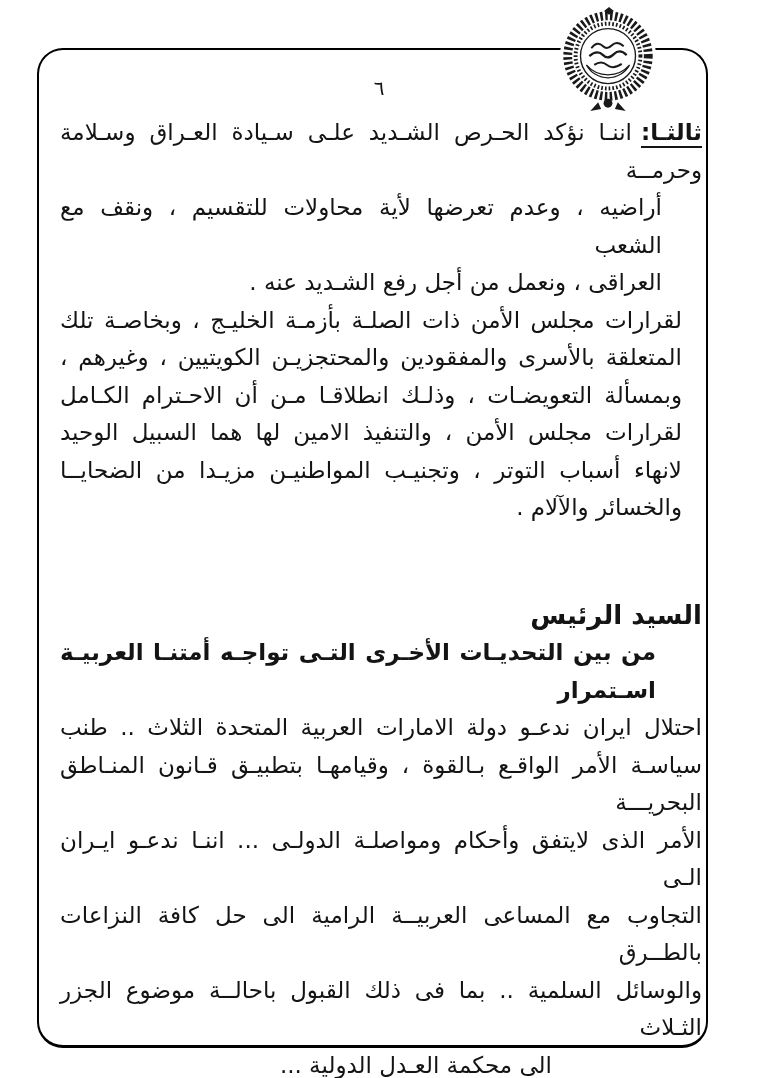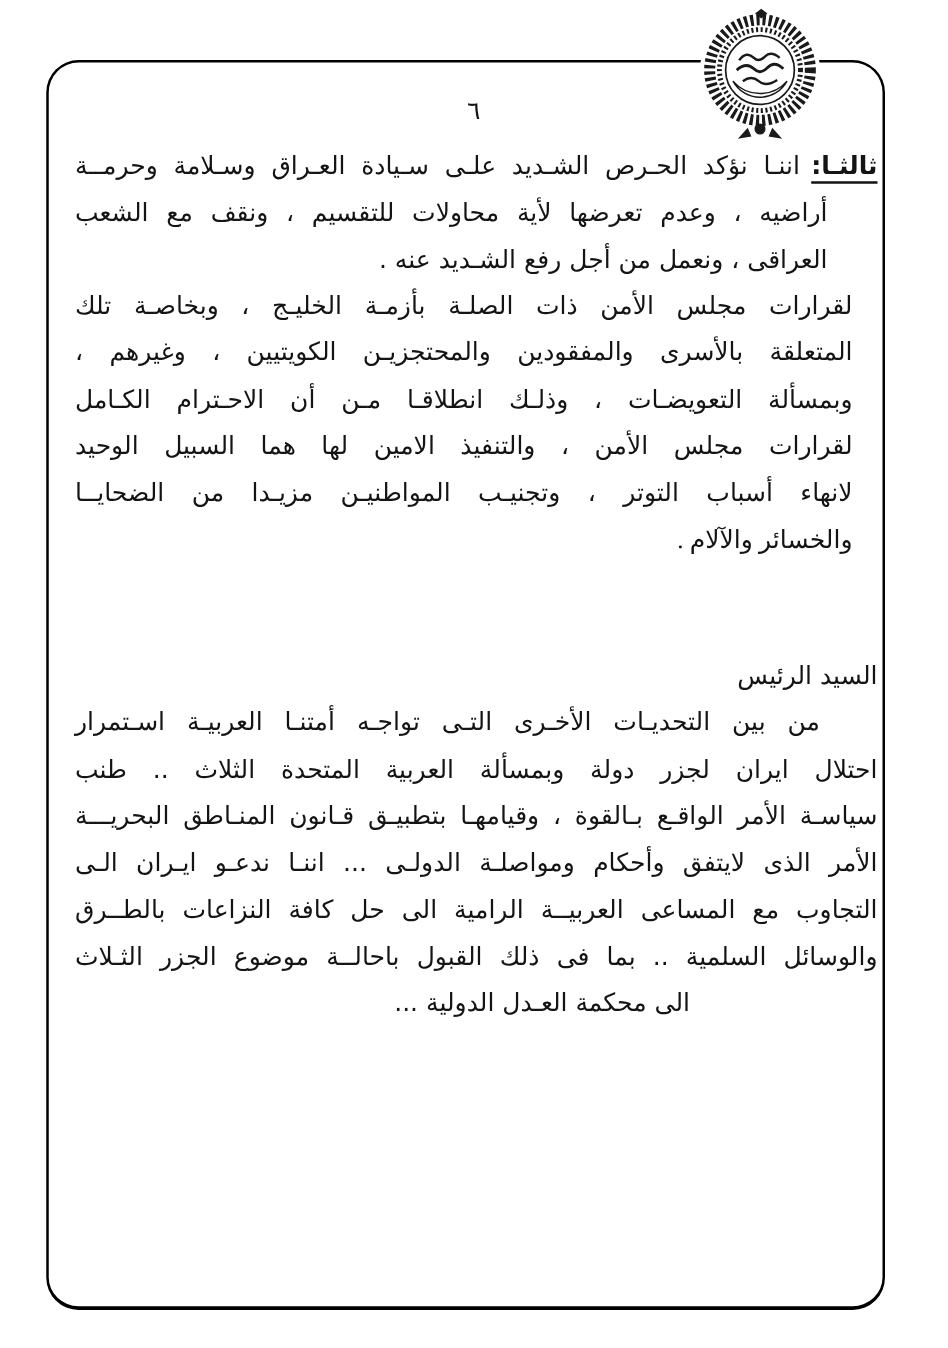--- a/index.html
+++ b/index.html
@@ -10,31 +10,31 @@
   .frame{
     position:absolute;left:37px;top:48px;width:671px;height:1000px;
     border:2px solid #000;border-bottom-width:3px;border-radius:26px;box-sizing:border-box;
   }
   .emblem{position:absolute;left:558px;top:5px;width:100px;height:110px;}
   .page-number{
     position:absolute;left:352px;top:76px;width:54px;text-align:center;
     font-size:20px;color:#141414;
   }
   .content{position:absolute;right:56px;left:60px;top:114px;}
-  .line{font-size:20px;line-height:37.5px;}
+  .line{font-size:23px;line-height:37.5px;}
   .justify{text-align:justify;text-align-last:justify;}
   .end{text-align:justify;text-align-last:right;}
   .label{
     font-weight:bold;text-decoration:underline;
     text-decoration-thickness:2px;text-underline-offset:6px;margin-left:9px;
   }
   .cont-third .line{padding-right:40px;}
-  .cont-fourth .line{padding-right:20px;font-family:Liberation Serif, serif;}
-  .heading{font-weight:normal;font-size:20px;line-height:37.5px;margin-top:70px;text-align:right;}
-  .body-lines .line:first-child{padding-right:46px;}
+  .cont-fourth .line{padding-right:20px;}
+  .heading{font-weight:bold;font-size:26px;line-height:37.5px;margin-top:70px;text-align:right;}
+  .body-lines .line:first-child{padding-right:46px;font-weight:bold;}
   .body-lines .line:last-child{padding-right:150px;}
 </style>
 </head>
 <body>
 
 <div class="page">
 
   <div class="frame"></div>
 
   <div class="emblem">
@@ -76,21 +76,21 @@
           <div class="line justify">لقرارات مجلس الأمن ، والتنفيذ الامين لها هما السبيل الوحيد</div>
           <div class="line justify">لانهاء أسباب التوتر ، وتجنيـب المواطنيـن مزيـدا من الضحايــا</div>
           <div class="line end">والخسائر والآلام .</div>
         </div>
     </section>
 
     <div class="heading">السيد الرئيس</div>
 
     <section class="body-lines">
         <div class="line justify">من بين التحديـات الأخـرى التـى تواجـه أمتنـا العربيـة اسـتمرار</div>
-        <div class="line justify">احتلال ايران لجزر دولة وبمسألة العربية المتحدة الثلاث .. طنب</div>
+        <div class="line justify">احتلال ايران ندعـو دولة الامارات العربية المتحدة الثلاث .. طنب</div>
         <div class="line justify">سياسـة الأمر الواقـع بـالقوة ، وقيامهـا بتطبيـق قـانون المنـاطق البحريـــة</div>
         <div class="line justify">الأمر الذى لايتفق وأحكام ومواصلـة الدولـى ... اننـا ندعـو ايـران الـى</div>
         <div class="line justify">التجاوب مع المساعى العربيــة الرامية الى حل كافة النزاعات بالطــرق</div>
         <div class="line justify">والوسائل السلمية .. بما فى ذلك القبول باحالــة موضوع الجزر الثـلاث</div>
         <div class="line end">الى محكمة العـدل الدولية ...</div>
       </section>
 
   </div>
 </div>
 

